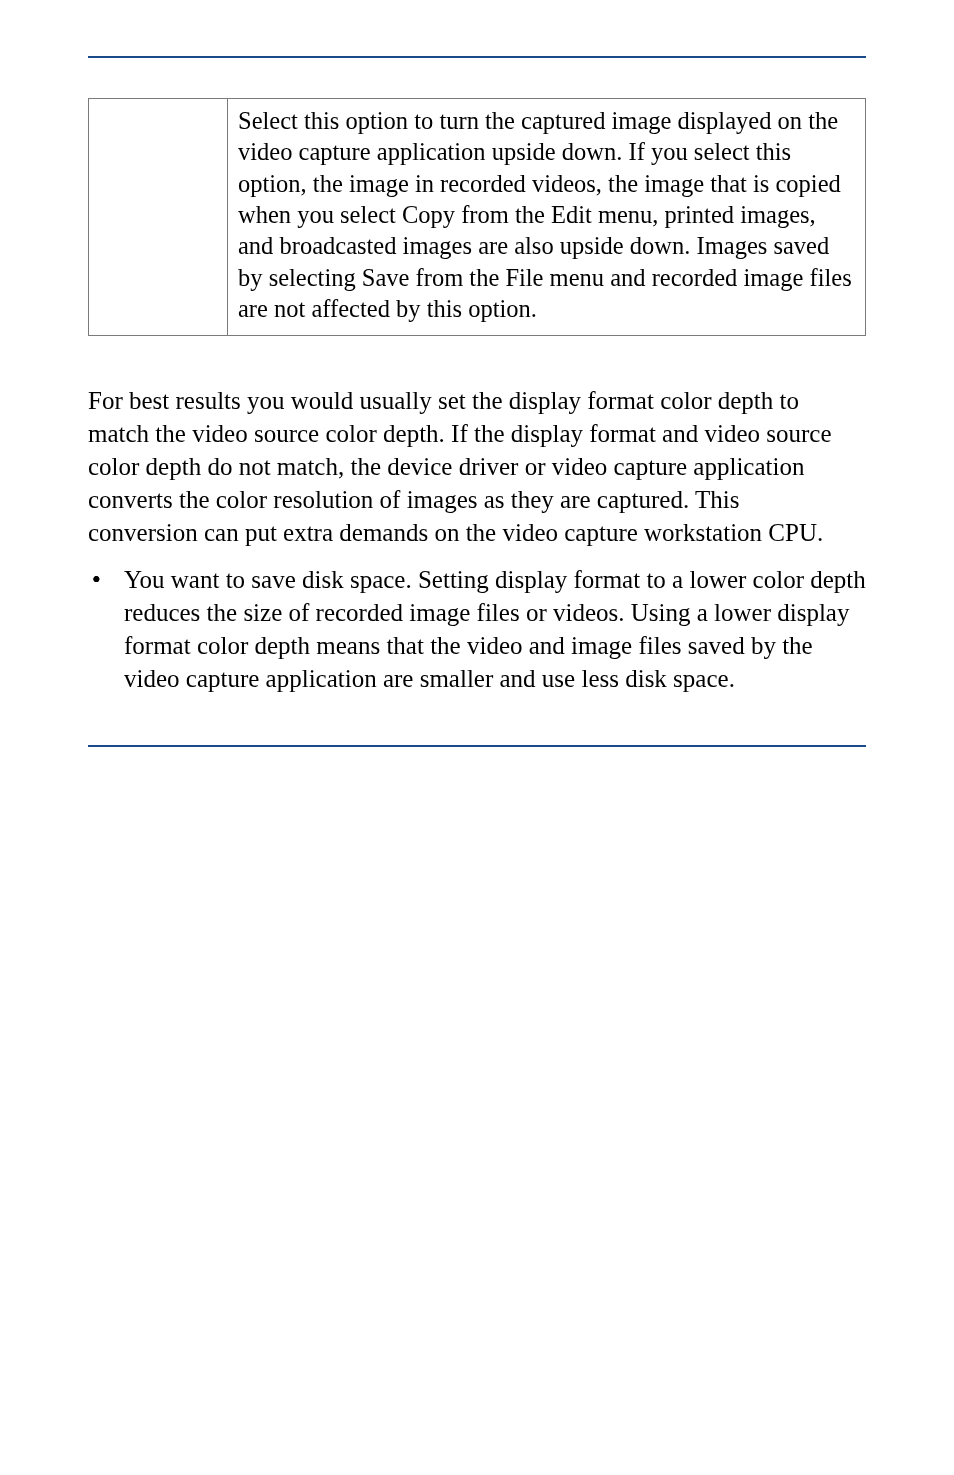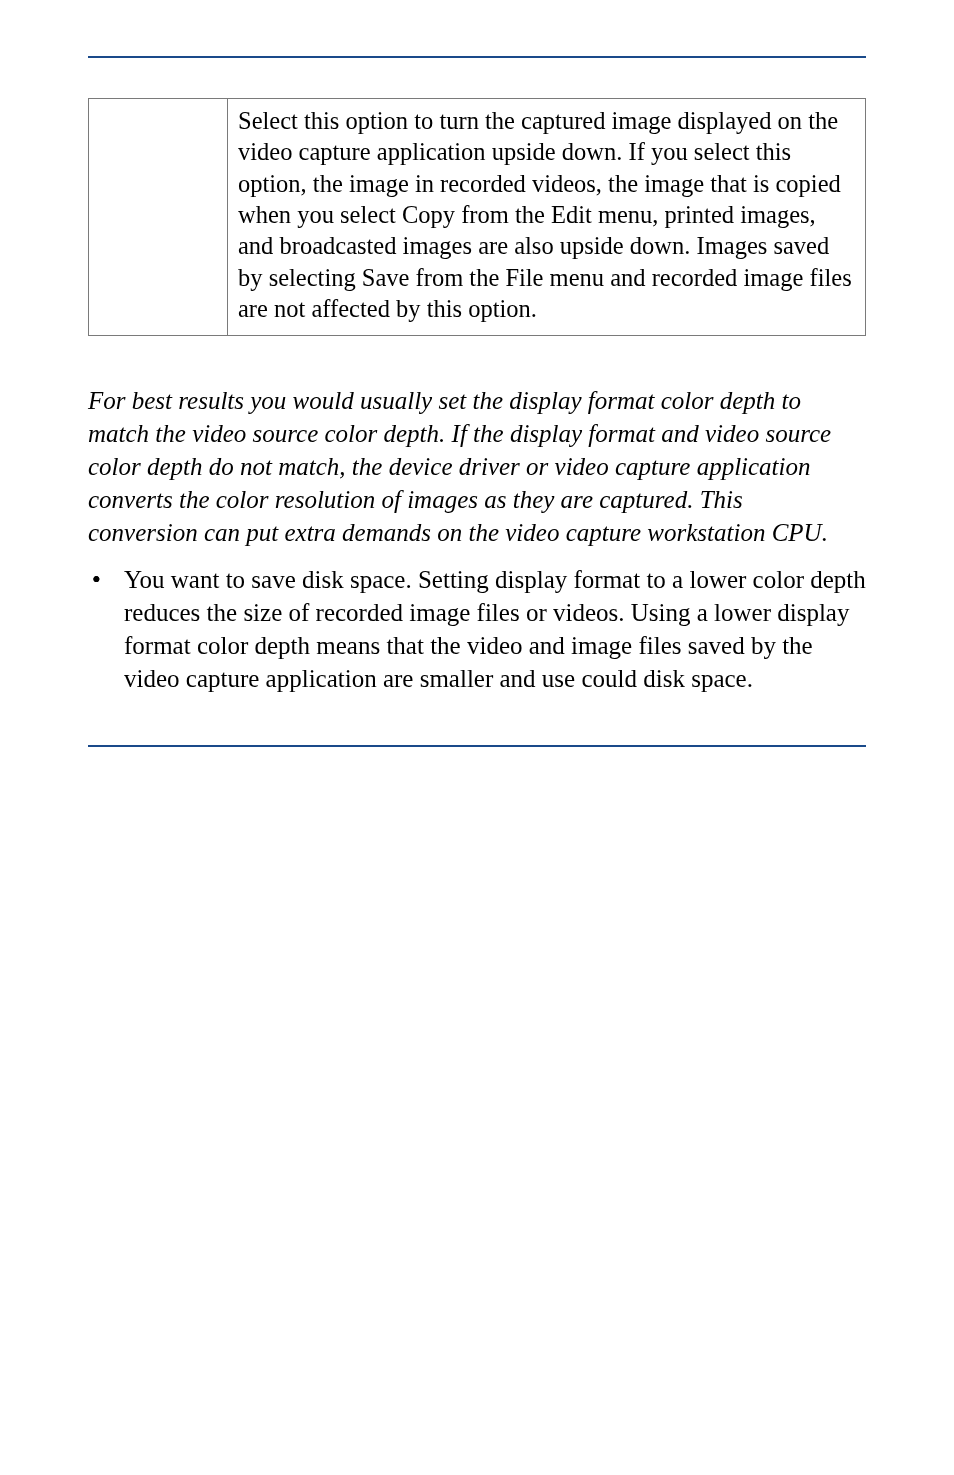--- a/index.html
+++ b/index.html
@@ -42,21 +42,20 @@
   }
   table.options tr.second td.right {
     padding-bottom: 46px;
   }
   .body-text {
     font-size: 25px;
     line-height: 1.32;
   }
   p {
     margin: 0 12px 14px 0;
-    font-style: italic;
   }
   .note-label {
     font-weight: bold;
   }
   .link {
     color: #1a4a8a;
   }
   ul.bullets {
     list-style: none;
     padding: 0;
@@ -97,21 +96,21 @@
     <p>For best results you would usually set the display format color depth to match the video source color depth. If the display format and video source color depth do not match, the device driver or video capture application converts the color resolution of images as they are captured. This conversion can put extra demands on the video capture workstation CPU.</p>
 
 
 
     <ul class="bullets">
       <li>
         <span class="dot">•</span>
       </li>
       <li>
         <span class="dot">•</span>
-        <span>You want to save disk space. Setting display format to a lower color depth reduces the size of recorded image files or videos. Using a lower display format color depth means that the video and image files saved by the video capture application are smaller and use could disk space.</span>
+        <span>You want to save disk space. Setting display format to a lower color depth reduces the size of recorded image files or videos. Using a lower display format color depth means that the video and image files saved by the video capture application are smaller and use less disk space.</span>
       </li>
     </ul>
 
   </div>
 
   <hr class="hr-bottom">
 
 </div>
 
 </body></html>

